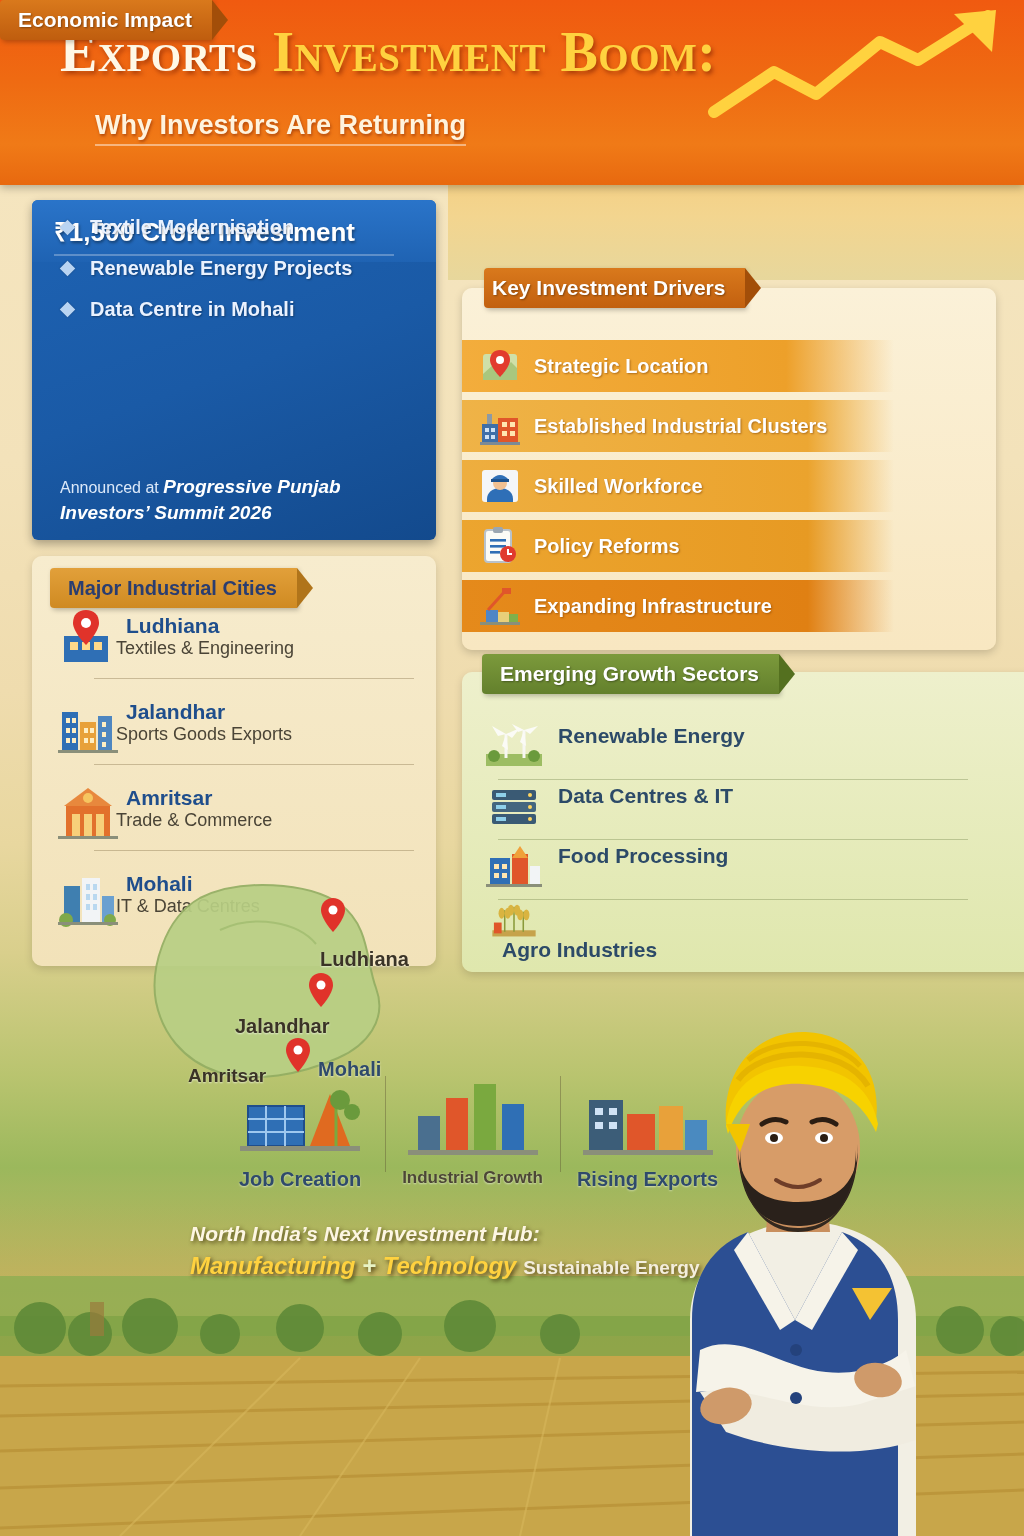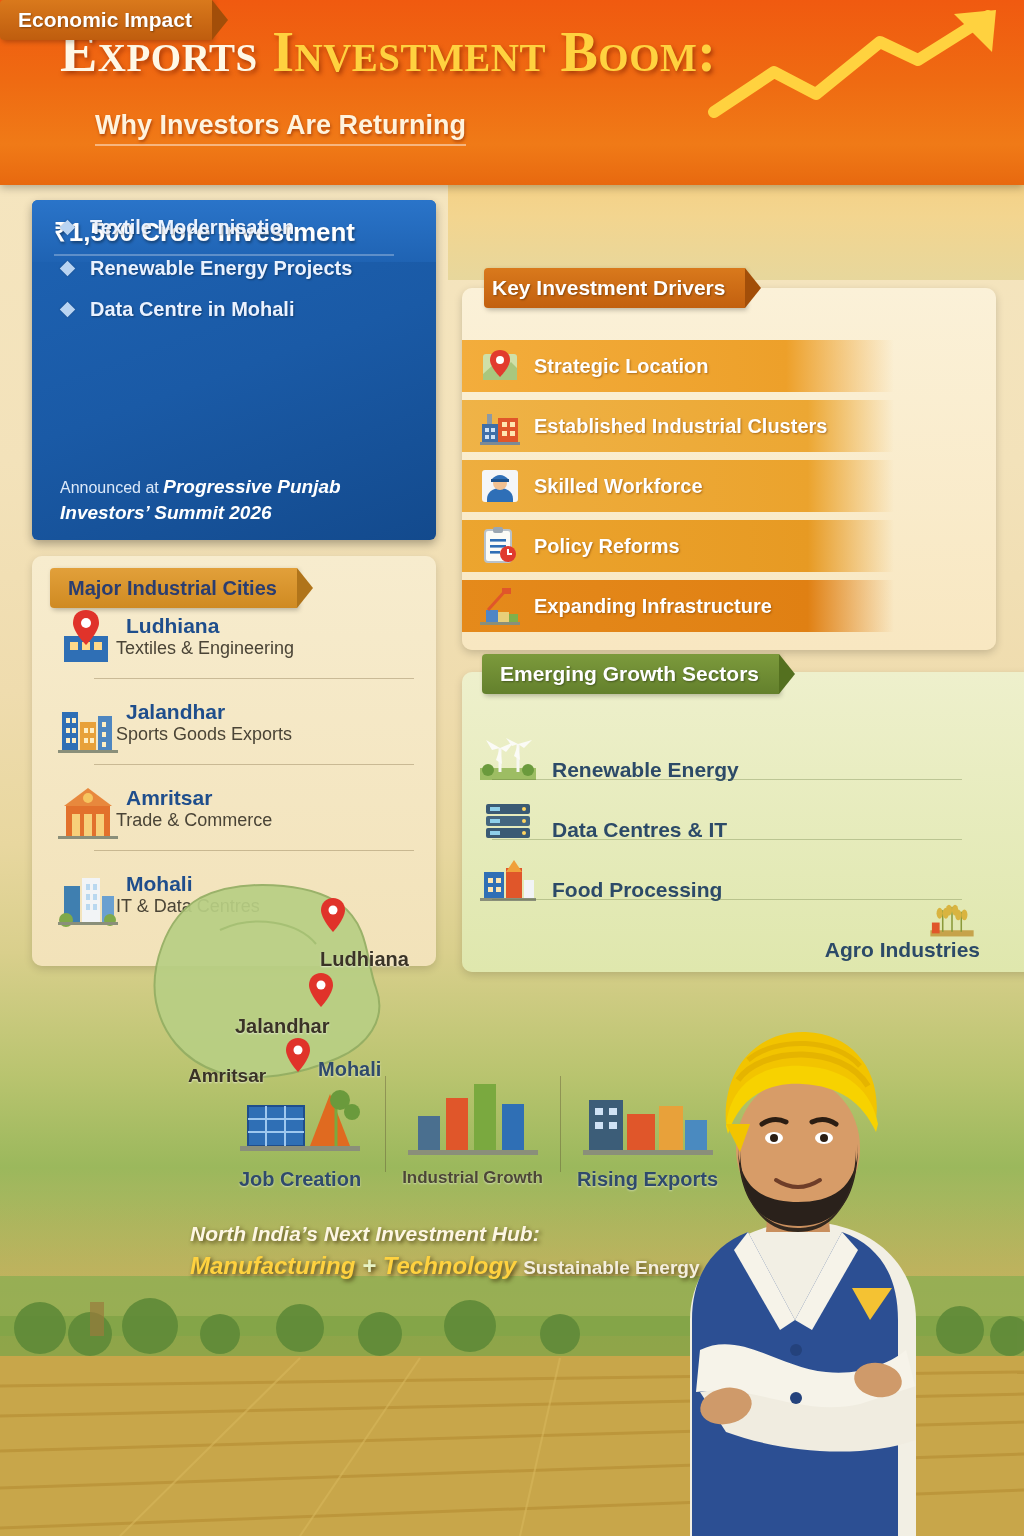--- a/index.html
+++ b/index.html
@@ -133,21 +133,21 @@
   
   #sectors{
     left:462px;top:672px;width:636px;height:300px;
     background:linear-gradient(180deg,#eef0cc 0%,#dfe7ad 100%);
     box-shadow:0 3px 9px rgba(0,0,0,.15);
   }
   #sectors .ribbon{
     left:20px;top:-18px;background:linear-gradient(180deg,#7c9a3c 0%,#63802c 100%);
   }
   #sectors .ribbon:after{border-left-color:#54701f;}
-  .srow{position:absolute;left:18px;width:500px;height:58px;display:flex;align-items:flex-end;}
+  .srow{position:absolute;left:24px;width:500px;height:58px;display:flex;align-items:flex-start;}
   .srow .slabel{font-size:21px;font-weight:bold;color:#2c4a68;margin-left:16px;}
   .srow .sline{position:absolute;left:12px;bottom:2px;width:470px;height:1px;background:rgba(90,110,50,.3);}
   
   #mapzone{position:absolute;left:40px;top:870px;width:430px;height:270px;}
   .pin{position:absolute;width:26px;height:34px;}
   .pinlabel{position:absolute;font-size:20px;font-weight:bold;color:#3a3326;text-shadow:0 1px 2px rgba(255,255,255,.6);}
   
   #impact{
     left:430px;top:985px;width:300px;height:40px;padding-left:12px;
   }

